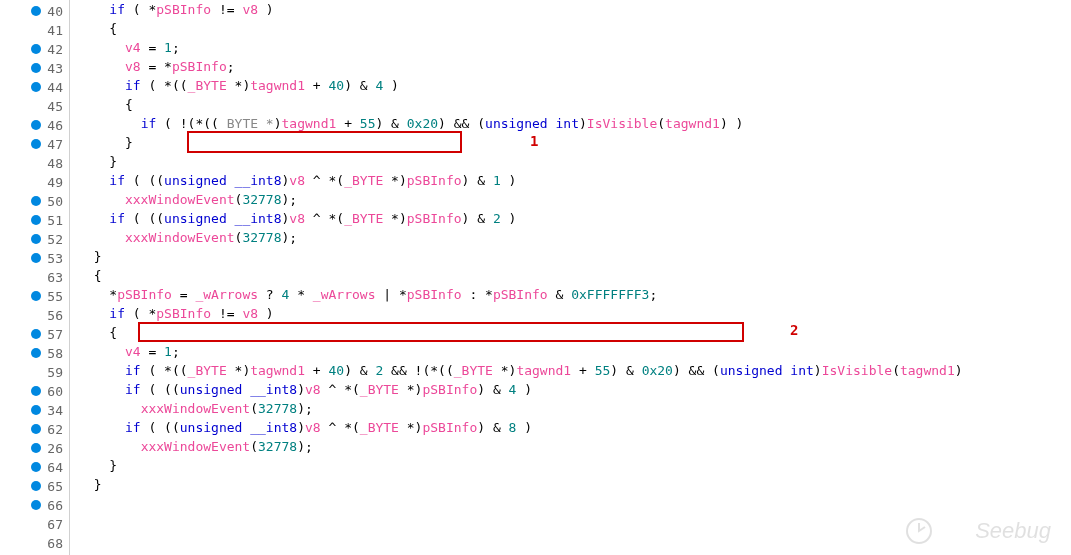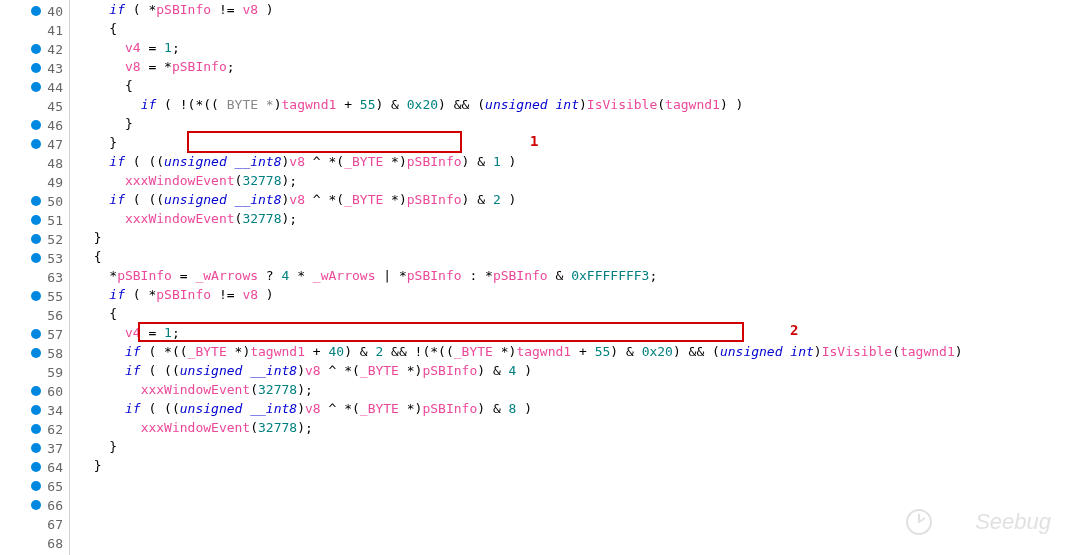--- a/index.html
+++ b/index.html
@@ -49,42 +49,42 @@
     .code-area {
       padding: 2px 0 2px 8px;
       flex: 1;
       position: relative;
     }
     .code-line {
       height: 19px;
       white-space: pre;
       position: relative;
     }
-    .kw { color: #0000d0; font-style: italic; }
+    .kw { color: #0000d0; }
     .id-type { color: #ec4899; }
     .num { color: #008080; }
     .op { color: #000; }
     .comment { color: #888; text-align: right; }
     .highlight-box {
       position: absolute;
       border: 2px solid #d00000;
       pointer-events: none;
       z-index: 10;
     }
     .anno {
       position: absolute;
       color: #d00000;
       font-weight: bold;
       font-size: 14px;
       z-index: 11;
     }
     .watermark {
       position: absolute;
       right: 20px;
-      bottom: 19px;
+      bottom: 10px;
       display: flex;
       align-items: center;
       opacity: 0.25;
       z-index: 5;
       gap: 36px;
     }
     .watermark svg { margin-right: 6px; }
     .watermark-text {
       font-family: Arial, sans-serif;
       font-size: 22px;
@@ -177,21 +177,21 @@
       <div class="gutter-line">
         <span class="bp"></span>
         <span class="lineno">34</span>
       </div>
       <div class="gutter-line">
         <span class="bp"></span>
         <span class="lineno">62</span>
       </div>
       <div class="gutter-line">
         <span class="bp"></span>
-        <span class="lineno">37</span>
+        <span class="lineno">26</span>
       </div>
       <div class="gutter-line">
         <span class="bp"></span>
         <span class="lineno">64</span>
       </div>
       <div class="gutter-line">
         <span class="bp"></span>
         <span class="lineno">65</span>
       </div>
       <div class="gutter-line">
@@ -207,20 +207,21 @@
     </div>
   <div class="code-area" id="code">
     <div class="highlight-box" style="left:117px;top:131px;width:275px;height:22px;"></div>
     <div class="anno" style="left:460px;top:133px;">1</div>
     <div class="highlight-box" style="left:68px;top:322px;width:606px;height:20px;"></div>
     <div class="anno" style="left:720px;top:322px;">2</div>
   <div class="code-line"><span>    </span><span class="kw">if</span><span class="op"> ( </span><span class="op">*</span><span class="id-type">pSBInfo</span><span class="op"> != </span><span class="id-type">v8</span><span class="op"> )</span></div>
       <div class="code-line"><span>    </span><span class="op">{</span></div>
       <div class="code-line"><span>      </span><span class="id-type">v4</span><span class="op"> = </span><span class="num">1</span><span class="op">;</span></div>
       <div class="code-line"><span>      </span><span class="id-type">v8</span><span class="op"> = *</span><span class="id-type">pSBInfo</span><span class="op">;</span></div>
+      <div class="code-line"><span>      </span><span class="kw">if</span><span class="op"> ( *((</span><span class="id-type">_BYTE</span><span class="op"> *)</span><span class="id-type">tagwnd1</span><span class="op"> + </span><span class="num">40</span><span class="op">) &amp; </span><span class="num">4</span><span class="op"> )</span></div>
       <div class="code-line"><span>      </span><span class="op">{</span></div>
       <div class="code-line"><span>        </span><span class="kw">if</span><span class="op"> ( !(*((</span><span class="comment"> BYTE *</span><span class="op">)</span><span class="id-type">tagwnd1</span><span class="op"> + </span><span class="num">55</span><span class="op">) &amp; </span><span class="num">0x20</span><span class="op">) &amp;&amp; (</span><span class="kw">unsigned</span><span class="op"> </span><span class="kw">int</span><span class="op">)</span><span class="id-type">IsVisible</span><span class="op">(</span><span class="id-type">tagwnd1</span><span class="op">) )</span></div>
       <div class="code-line"><span>      </span><span class="op">}</span></div>
       <div class="code-line"><span>    </span><span class="op">}</span></div>
       <div class="code-line"><span>    </span><span class="kw">if</span><span class="op"> ( ((</span><span class="kw">unsigned</span><span class="op"> </span><span class="kw">__int8</span><span class="op">)</span><span class="id-type">v8</span><span class="op"> ^ *(</span><span class="id-type">_BYTE</span><span class="op"> *)</span><span class="id-type">pSBInfo</span><span class="op">) &amp; </span><span class="num">1</span><span class="op"> )</span></div>
       <div class="code-line"><span>      </span><span class="id-type">xxxWindowEvent</span><span class="op">(</span><span class="num">32778</span><span class="op">);</span></div>
       <div class="code-line"><span>    </span><span class="kw">if</span><span class="op"> ( ((</span><span class="kw">unsigned</span><span class="op"> </span><span class="kw">__int8</span><span class="op">)</span><span class="id-type">v8</span><span class="op"> ^ *(</span><span class="id-type">_BYTE</span><span class="op"> *)</span><span class="id-type">pSBInfo</span><span class="op">) &amp; </span><span class="num">2</span><span class="op"> )</span></div>
       <div class="code-line"><span>      </span><span class="id-type">xxxWindowEvent</span><span class="op">(</span><span class="num">32778</span><span class="op">);</span></div>
       <div class="code-line"><span>  </span><span class="op">}</span></div>
       <div class="code-line"><span>  </span><span class="op">{</span></div>

